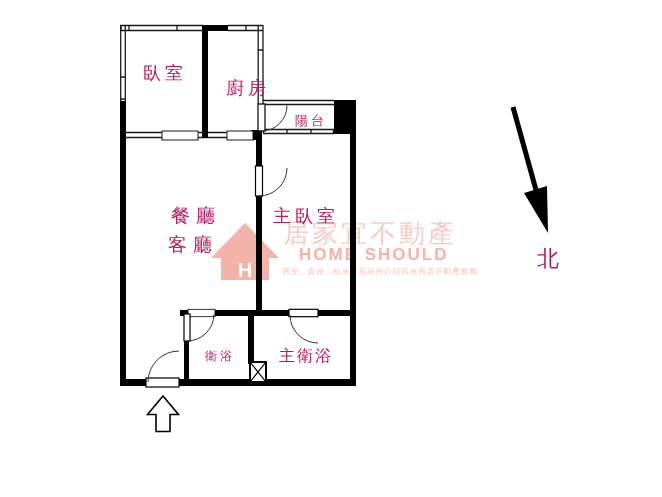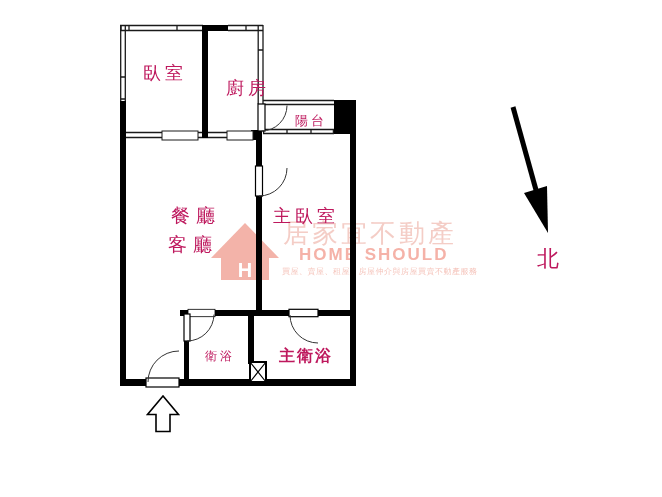--- a/index.html
+++ b/index.html
@@ -14,21 +14,21 @@
     position:absolute;transform:translate(-50%,-50%);
     color:#be185d;white-space:nowrap;line-height:1;
   }
   .lbl-bedroom{left:165px;top:73px;font-size:18px;letter-spacing:4px;}
   .lbl-kitchen{left:248px;top:74px;font-size:18px;letter-spacing:4px;margin-top:14px;}
   .lbl-balcony{left:311px;top:121px;font-size:13px;letter-spacing:3px;font-family:Liberation Mono, monospace;}
   .lbl-dining{left:196px;top:175px;font-size:19px;letter-spacing:6px;margin-top:40px;}
   .lbl-living{left:193px;top:244px;font-size:19px;letter-spacing:6px;text-align:right;}
   .lbl-master-bedroom{left:306px;top:216px;font-size:18px;letter-spacing:4px;}
   .lbl-bath{left:220px;top:356px;font-size:12px;letter-spacing:3px;}
-  .lbl-master-bath{left:306px;top:356px;font-size:16px;letter-spacing:2px;font-weight:bold;}
+  .lbl-master-bath{left:306px;top:356px;font-size:16px;letter-spacing:2px;}
   .lbl-entrance{left:169px;top:453px;font-size:23px;letter-spacing:7px;}
   .lbl-north{left:548px;top:259px;font-size:22px;}
   
   .wm{position:absolute;white-space:nowrap;line-height:1;font-family:"Liberation Sans","DejaVu Sans",sans-serif;}
   .wm-zh{left:283px;top:221px;font-size:26px;letter-spacing:3px;color:#f4cdc6;font-family:"Liberation Serif","DejaVu Serif",serif;}
   .wm-en{left:299px;top:246px;font-size:17px;font-weight:bold;letter-spacing:2px;color:#f5b2a8;}
   .wm-tag{left:282px;top:268px;font-size:8px;letter-spacing:0.5px;color:#f5c3ba;}
 </style>
 </head>
 <body>

